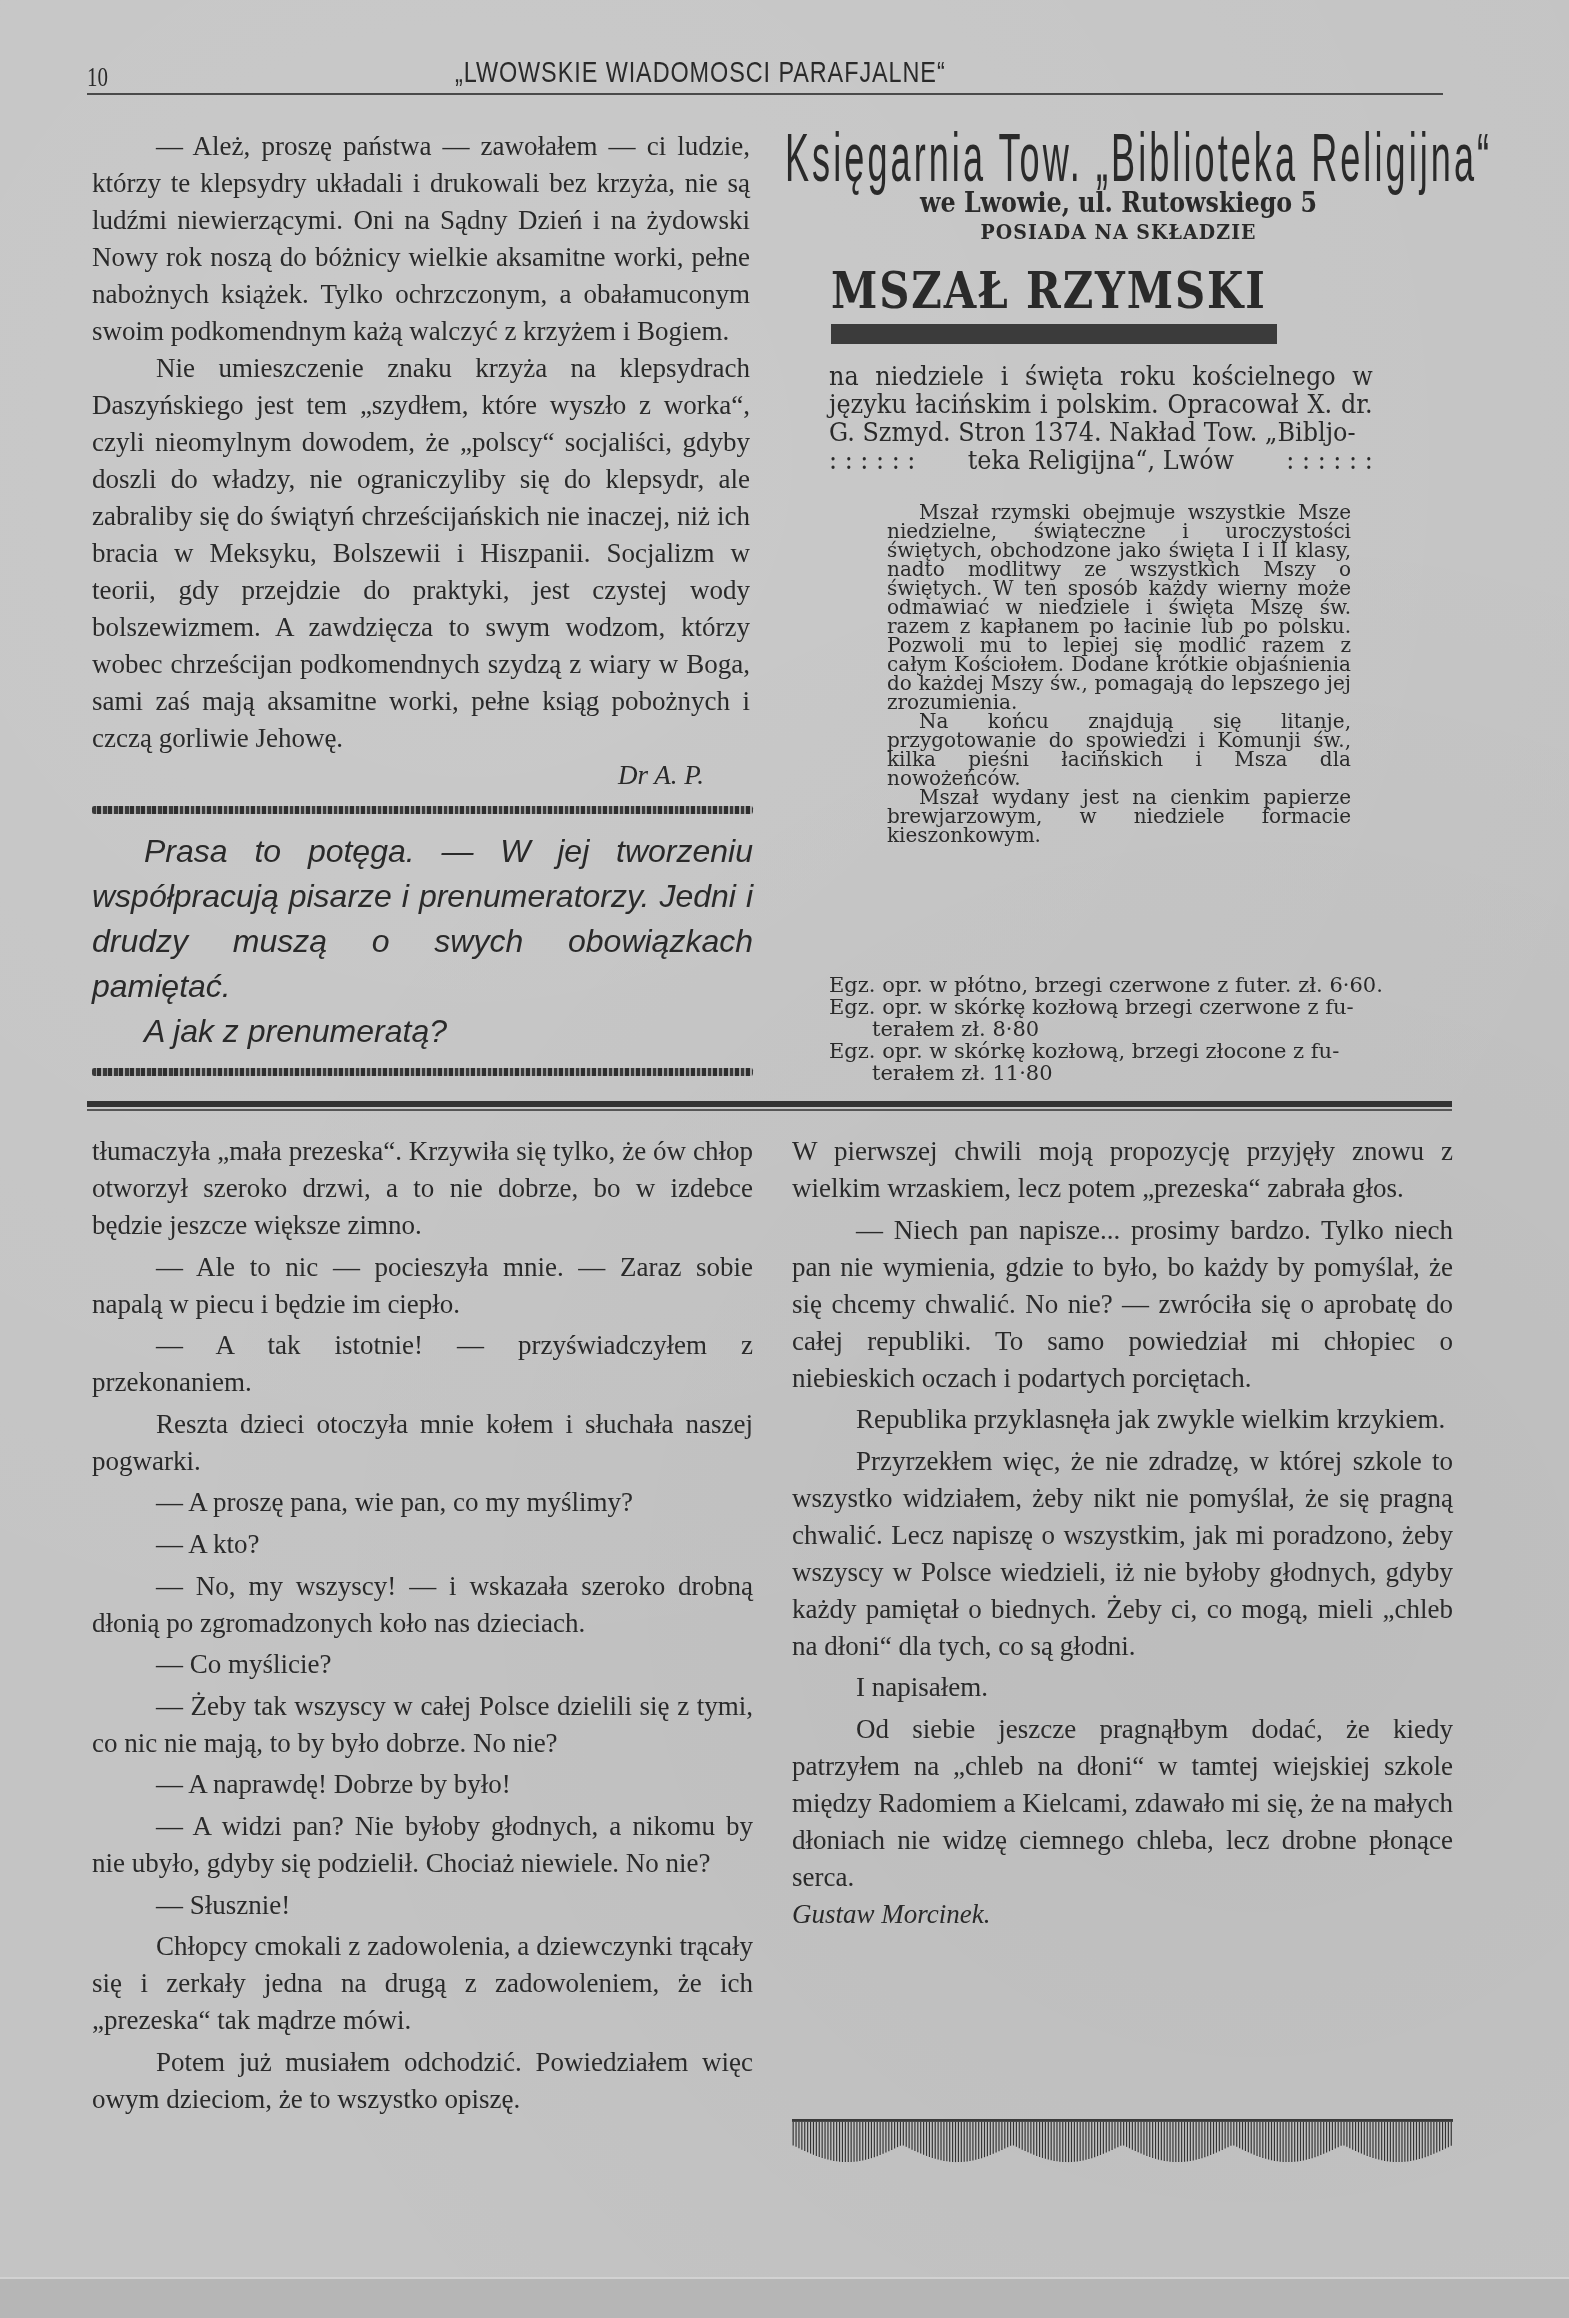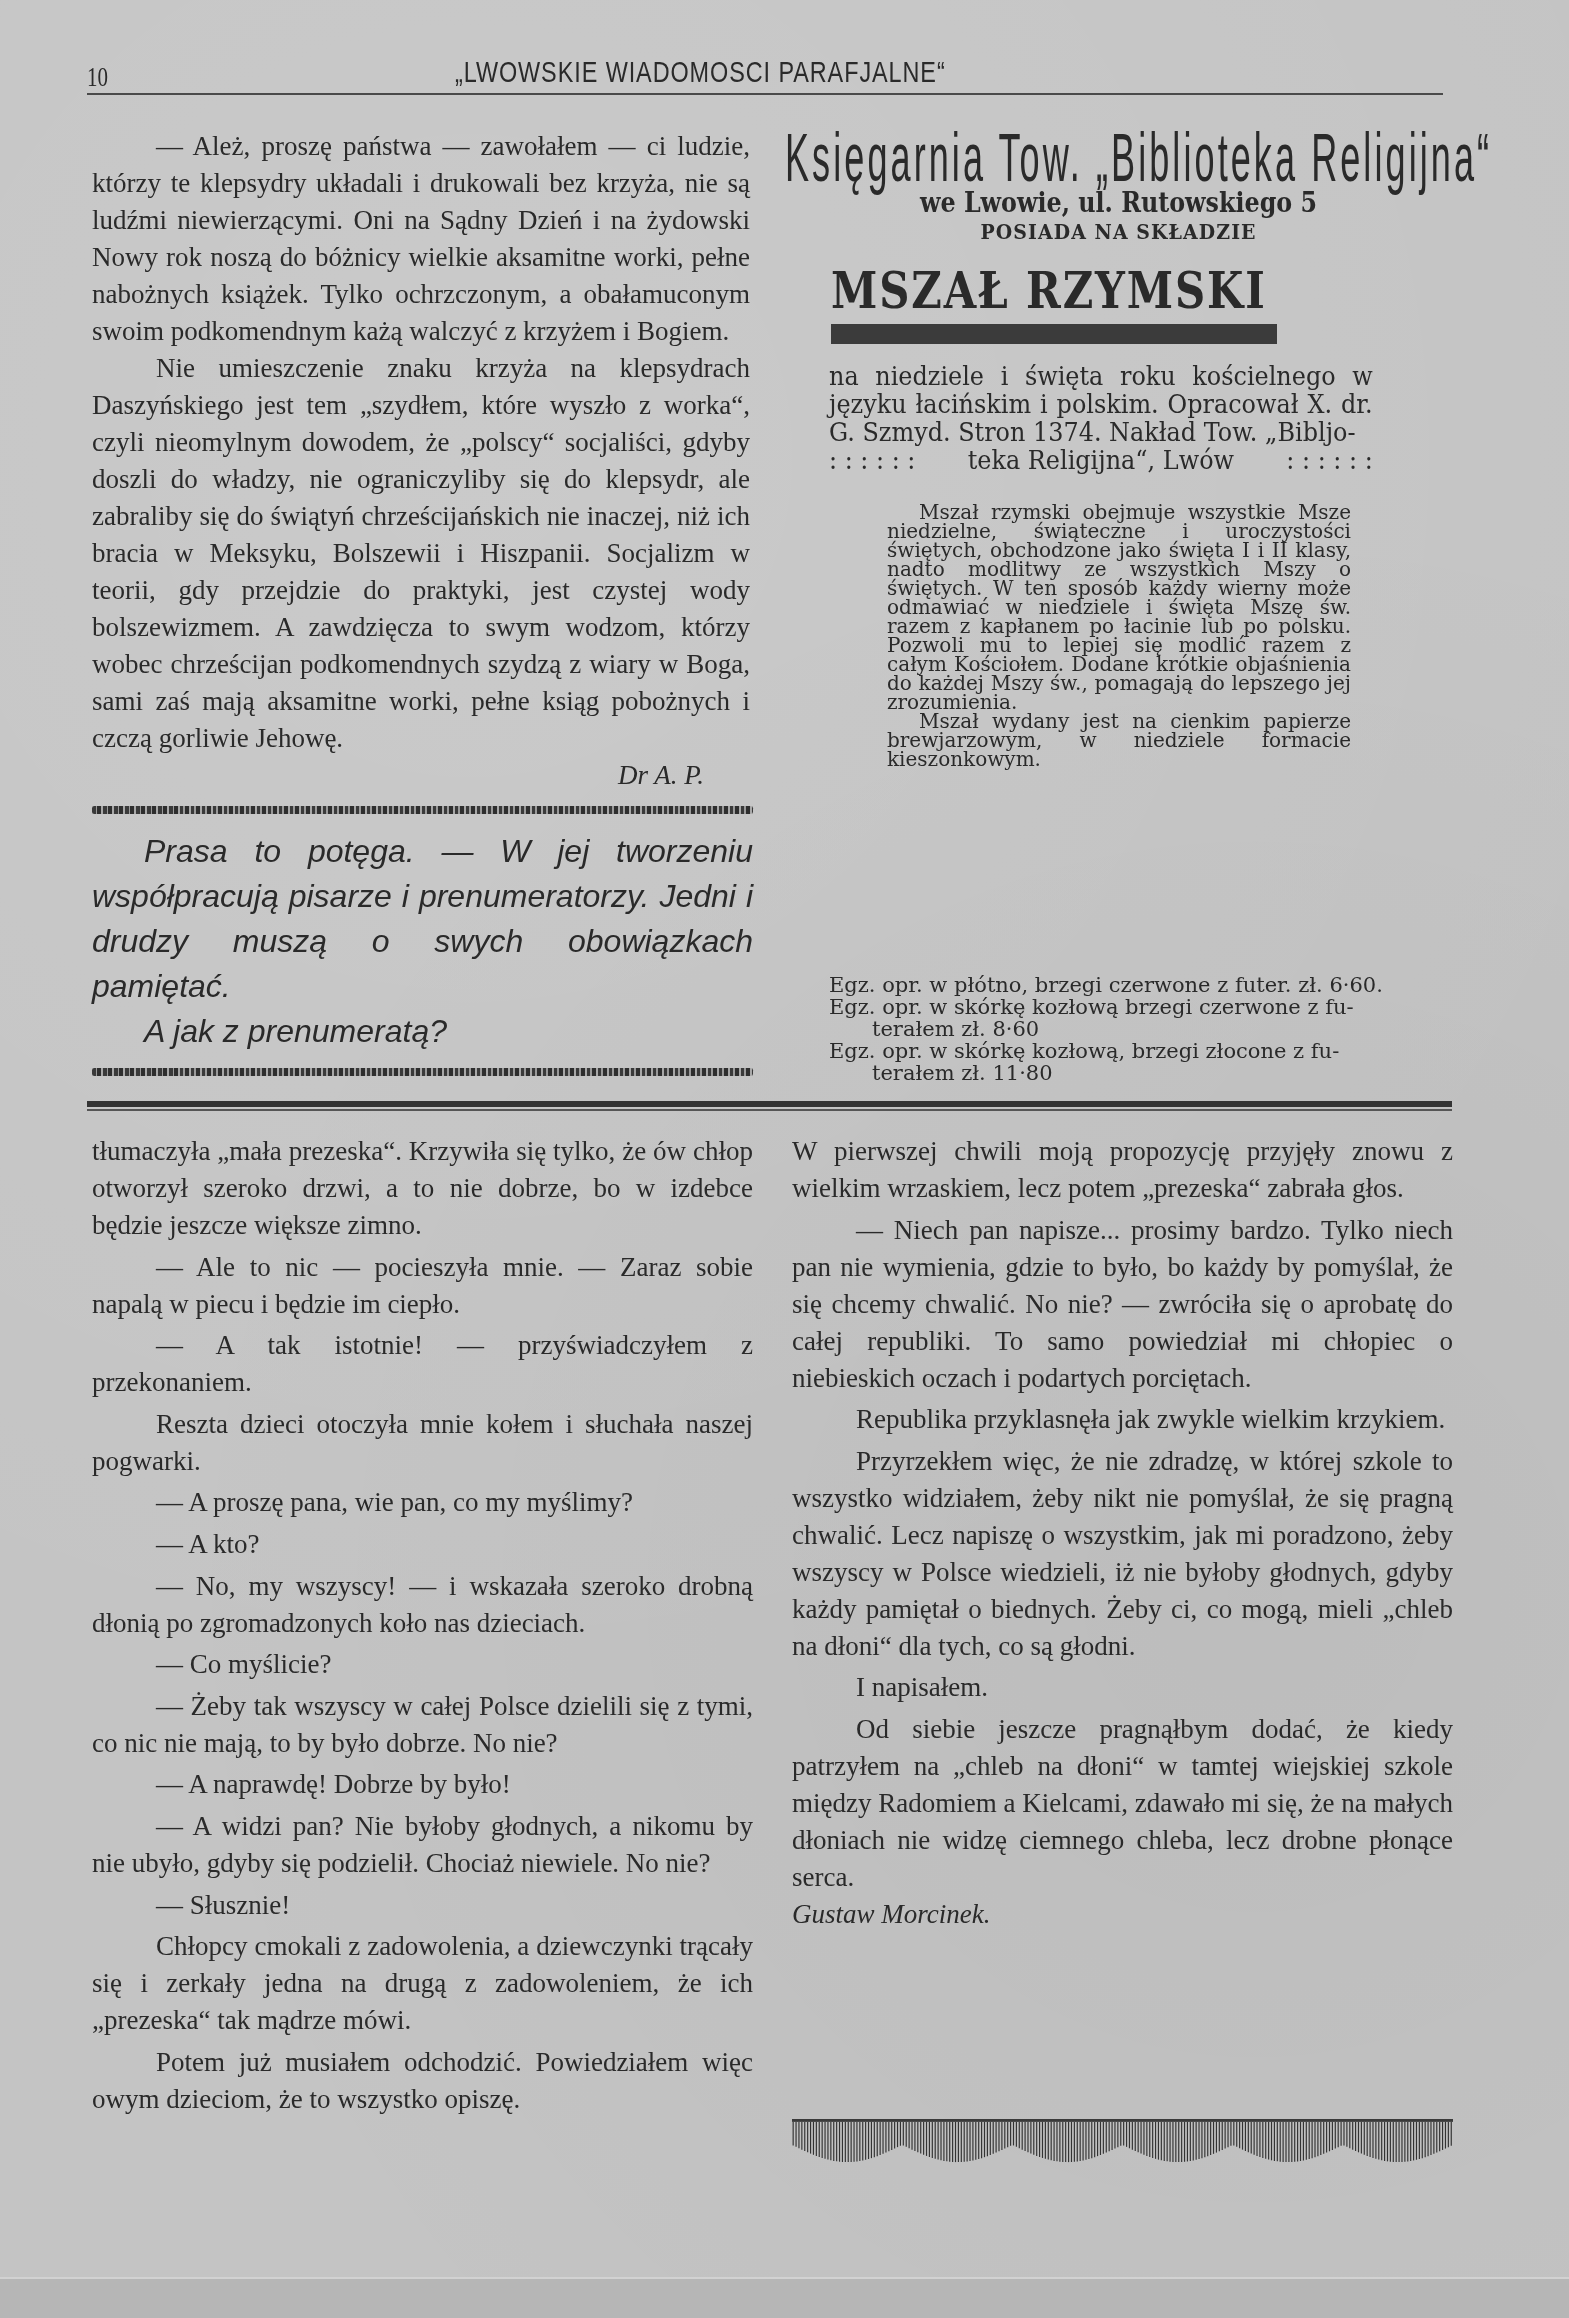--- a/index.html
+++ b/index.html
@@ -160,27 +160,28 @@
   <div>na niedziele i święta roku kościelnego w języku łacińskim i polskim. Opracował X. dr. G. Szmyd. Stron 1374. Nakład Tow. „Bibljo-</div>
   <div class="dots">
     <span>: : : : : :</span>
     <span>teka Religijna“, Lwów</span>
     <span>: : : : : :</span>
   </div>
 </div>
 
 <div class="ad-body">
   <p class="ind">Mszał rzymski obejmuje wszystkie Msze niedzielne, świąteczne i uroczystości świętych, obchodzone jako święta I i II klasy, nadto modlitwy ze wszystkich Mszy o świętych. W ten sposób każdy wierny może odmawiać w niedziele i święta Mszę św. razem z kapłanem po łacinie lub po polsku. Pozwoli mu to lepiej się modlić razem z całym Kościołem. Dodane krótkie objaśnienia do każdej Mszy św., pomagają do lepszego jej zrozumienia.</p>
+  <p class="ind">Na końcu znajdują się litanje, przygotowanie do spowiedzi i Komunji św., kilka pieśni łacińskich i Msza dla nowożeńców.</p>
   <p class="ind">Mszał wydany jest na cienkim papierze brewjarzowym, w niedziele formacie kieszonkowym.</p>
 </div>
 
 <div class="ad-prices">
   <p>Egz. opr. w płótno, brzegi czerwone z futer. zł. 6·60.</p>
   <p>Egz. opr. w skórkę kozłową brzegi czerwone z fu-</p>
-  <p class="cont">terałem zł. 8·60</p>
+  <p class="cont">terałem zł. 8·80</p>
   <p>Egz. opr. w skórkę kozłową, brzegi złocone z fu-</p>
   <p class="cont">terałem zł. 11·80</p>
 </div>
 
 <div class="double-rule">
   <div class="thick"></div>
   <div class="thin"></div>
 </div>
 
 <div class="col col-left-bottom" id="story-left">

